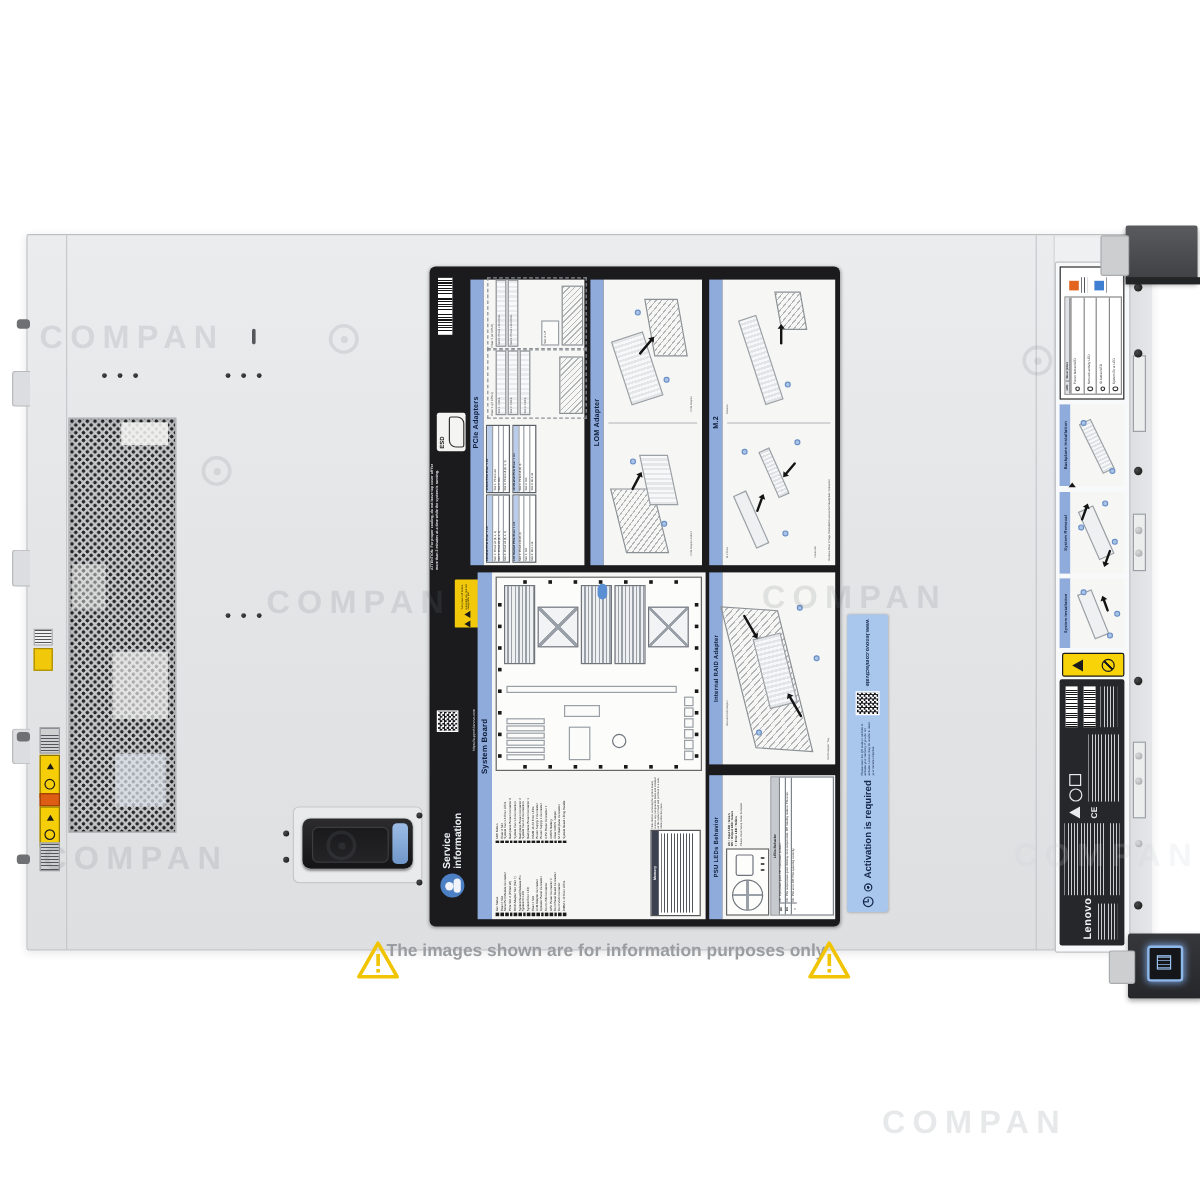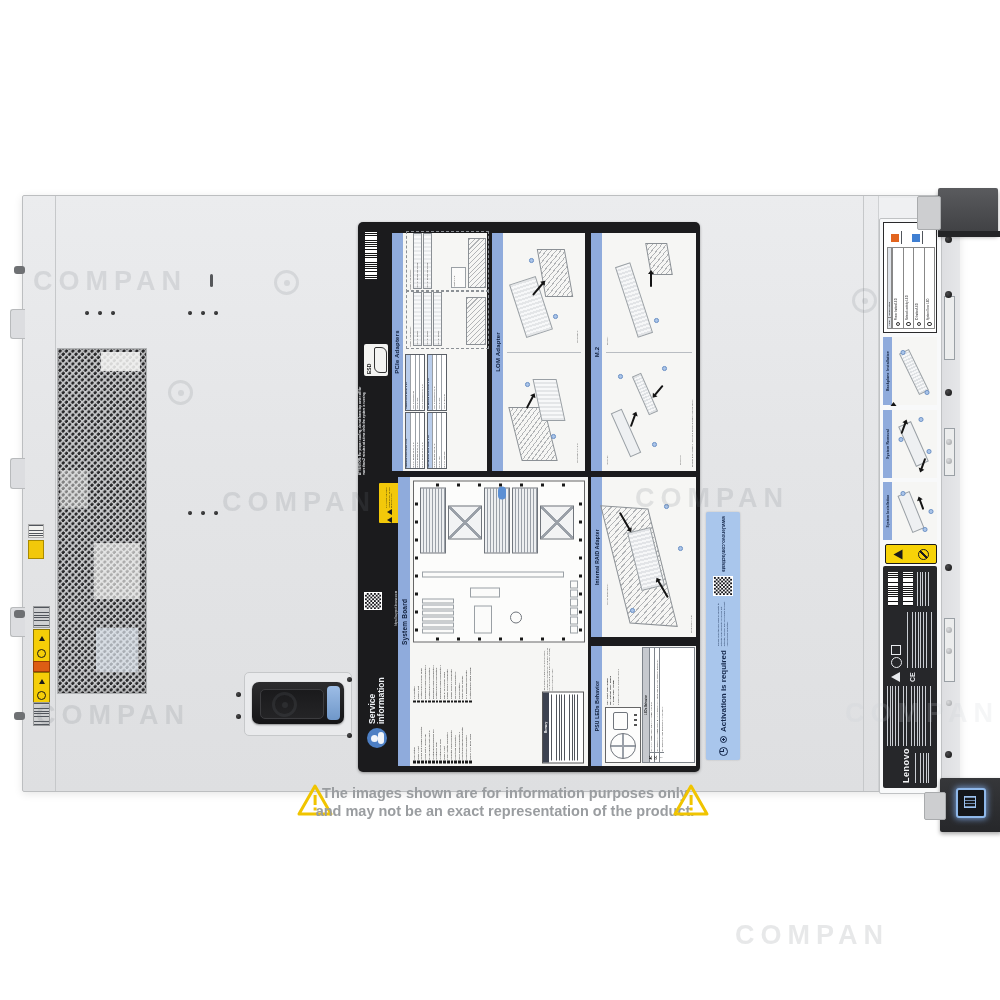--- a/index.html
+++ b/index.html
@@ -693,21 +693,20 @@
     <span class="wm" style="left:735px;top:920px">COMPAN</span>
   </div>
 
   <svg class="abs" style="left:296px;top:783px" width="38" height="34" viewBox="0 0 38 34">
     <path d="M19 3 L35 31 L3 31 Z" fill="none" stroke="#f0c400" stroke-width="3" stroke-linejoin="round"></path>
     <rect x="17.6" y="12" width="3" height="10" fill="#f0c400"></rect>
       <rect x="17.6" y="24.5" width="3" height="3" fill="#f0c400"></rect>
   </svg>
   <div class="abs" style="left:280px;top:785px;width:450px;text-align:center;color:#9a9da0;font-weight:700;font-size:14.5px;line-height:1.24">
     <div>The images shown are for information purposes only</div>
-    <div>and may not be an exact representation of the product.</div>
   </div>
   <svg class="abs" style="left:672px;top:783px" width="38" height="34" viewBox="0 0 38 34">
     <path d="M19 3 L35 31 L3 31 Z" fill="none" stroke="#f0c400" stroke-width="3" stroke-linejoin="round"></path>
     <rect x="17.6" y="12" width="3" height="10" fill="#f0c400"></rect>
       <rect x="17.6" y="24.5" width="3" height="3" fill="#f0c400"></rect>
   </svg>
 
 </div>
 
 </body></html>

